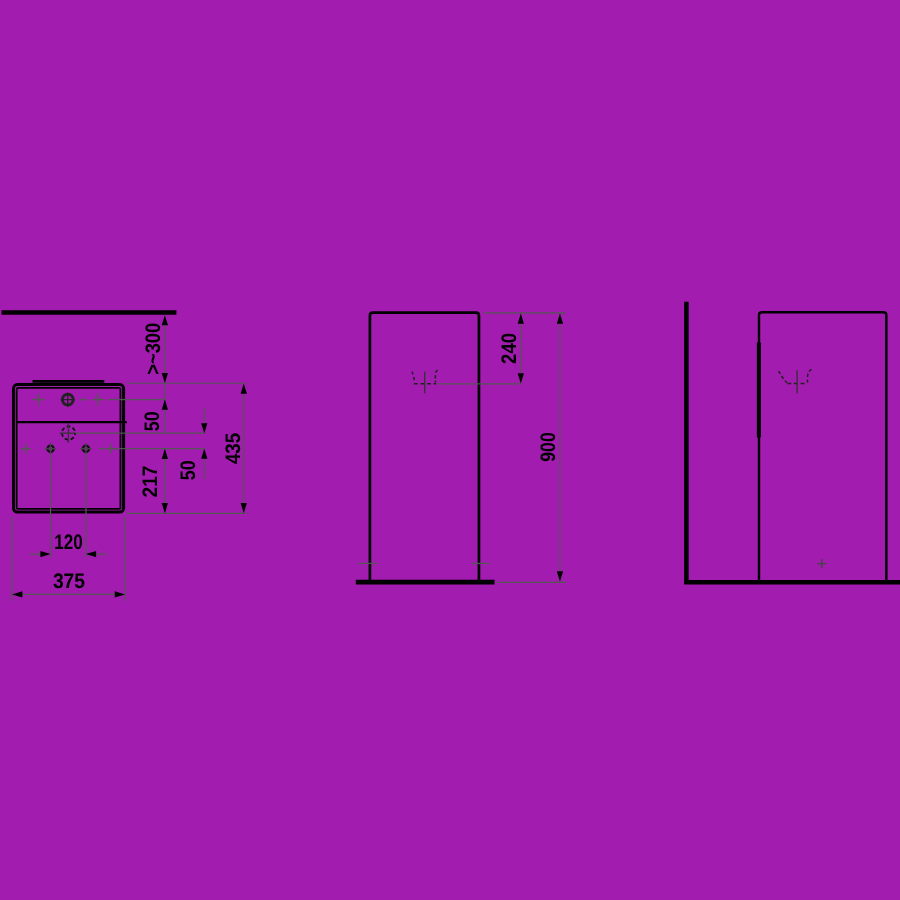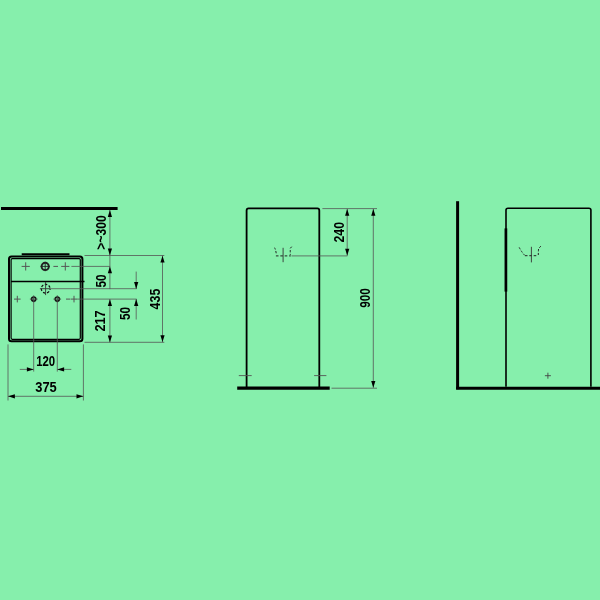--- a/index.html
+++ b/index.html
@@ -1,16 +1,16 @@
 <!DOCTYPE html>
 <html><head>
 <meta charset="utf-8">
 <style>
   html,body{margin:0;padding:0;background:#fff;}
-  #canvas{width:600px;height:600px;position:relative;background:#86efac;overflow:hidden;text-align:right;}
+  #canvas{width:600px;height:600px;position:relative;background:#a21caf;overflow:hidden;text-align:right;}
   svg text{font-family:"Liberation Sans",sans-serif;font-weight:bold;fill:#000;}
 </style>
 </head>
 <body>
 <div id="canvas">
 <svg width="600" height="600" viewBox="0 0 600 600" xmlns="http://www.w3.org/2000/svg">
 
 <path d="M1,208.4 H117.6" stroke="#000" stroke-width="3" fill="none"></path>
 
 <rect x="9" y="256.4" width="73.4" height="84.9" rx="2.5" fill="none" stroke="#000" stroke-width="2"></rect>

